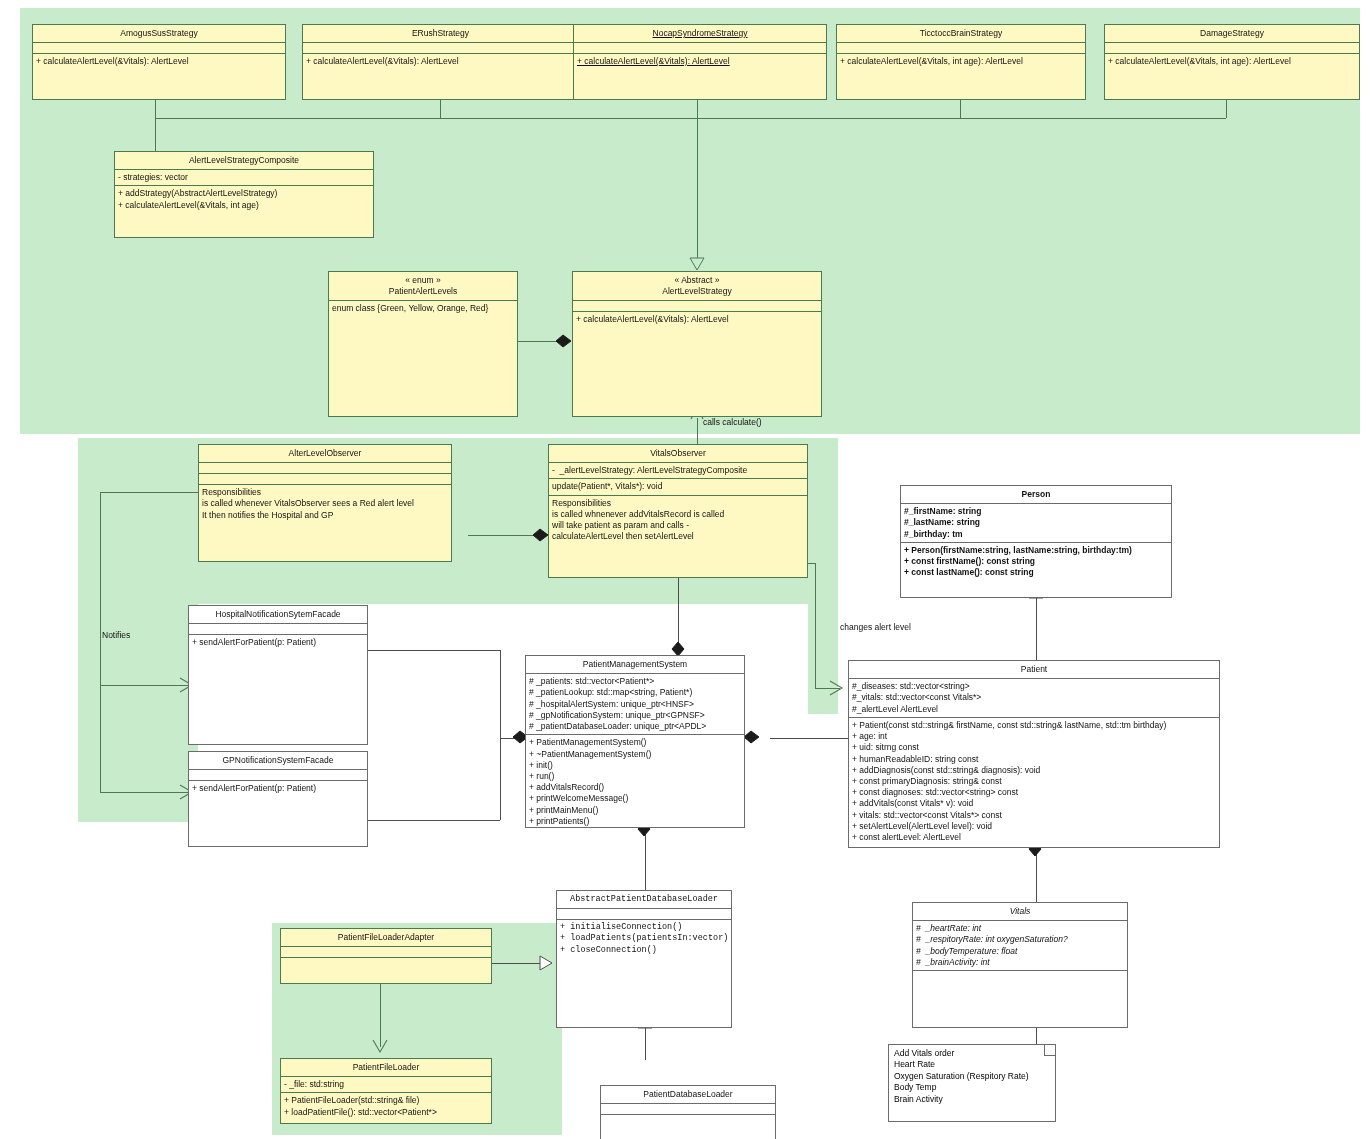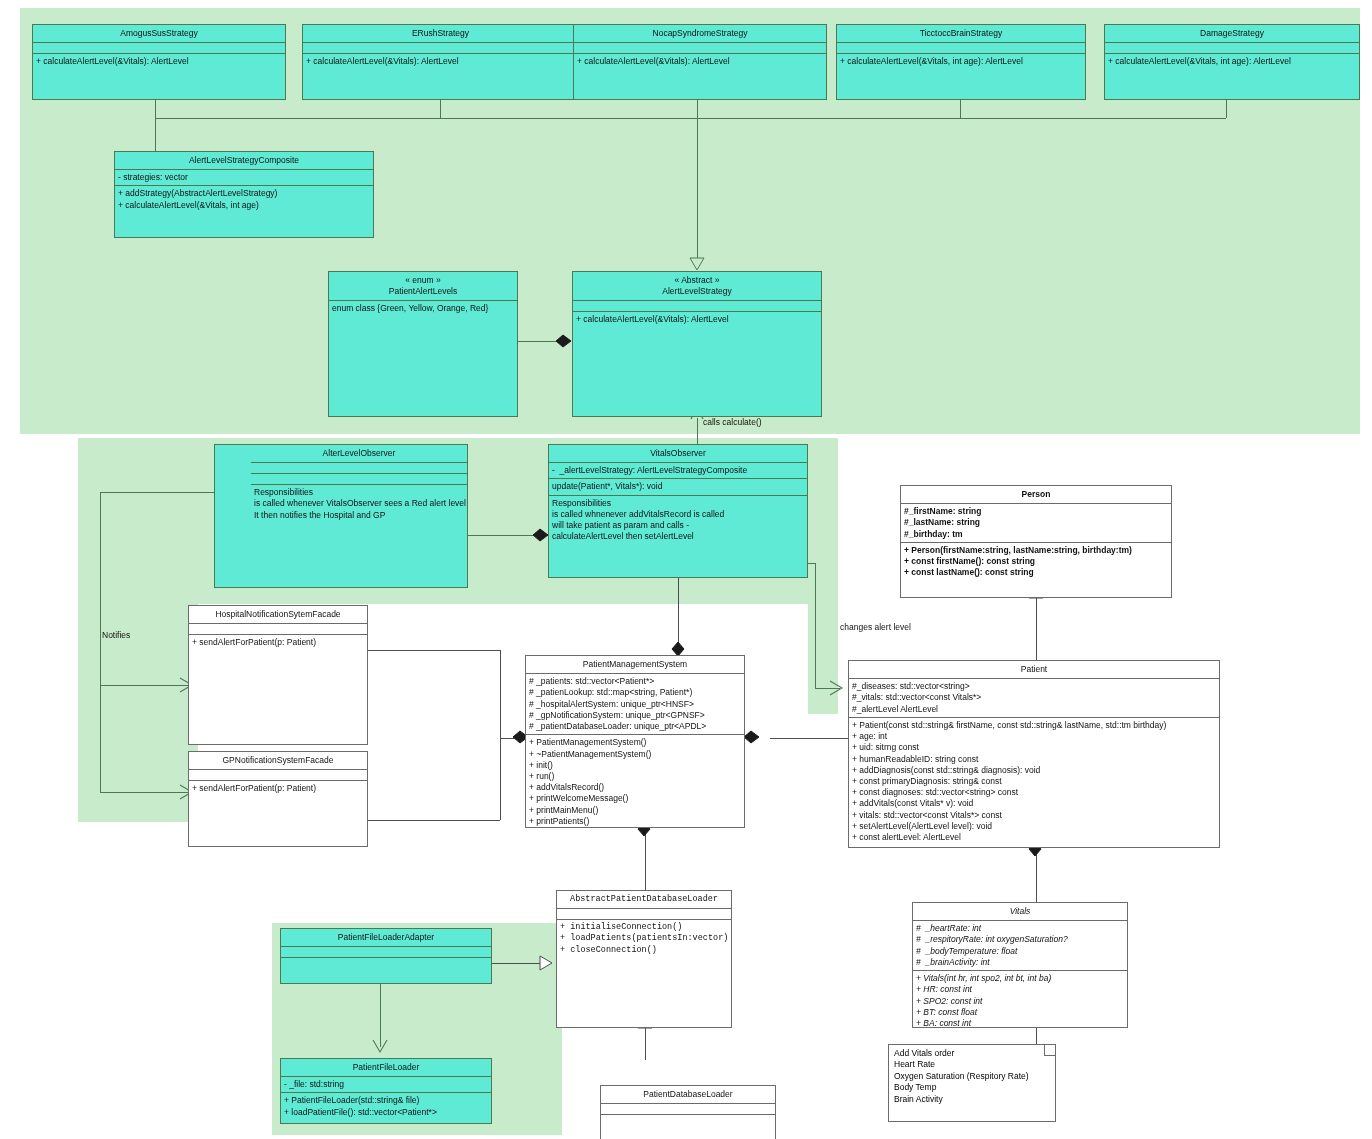--- a/index.html
+++ b/index.html
@@ -20,21 +20,21 @@
   
   .cls {
     position:absolute;
     border:1px solid #6b6b6b;
     background:#ffffff;
     font-size:8.5px;
     color:#111;
     line-height:1.32;
     overflow:hidden;
   }
-  .cls.green { background:#5eead4; border-color:#4c7a50; }
+  .cls.green { background:#fef9c3; border-color:#4c7a50; }
   .cls .name {
     text-align:center;
     padding:3px 2px 3px 2px;
     border-bottom:1px solid #6b6b6b;
     font-size:8.5px;
     white-space:pre-line;
   }
   .cls.green .name { border-bottom-color:#4c7a50; }
   .cls .comp {
     border-bottom:1px solid #6b6b6b;
@@ -204,21 +204,21 @@
   </div>
 
   <div class="cls green" style="left:302px; top:24px; width:277px; height:76px;">
     <div class="name">ERushStrategy</div>
     <div class="comp empty"></div>
     <div class="comp last">
       <div>+ calculateAlertLevel(&amp;Vitals): AlertLevel</div>
     </div>
   </div>
 
-  <div class="cls green" style="left:573px; top:24px; width:254px; height:76px;">
+  <div class="cls green" style="left:573px; top:24px; width:254px; height:76px;text-decoration:underline;">
     <div class="name">NocapSyndromeStrategy</div>
     <div class="comp empty"></div>
     <div class="comp last">
       <div>+ calculateAlertLevel(&amp;Vitals): AlertLevel</div>
     </div>
   </div>
 
   <div class="cls green" style="left:836px; top:24px; width:250px; height:76px;">
     <div class="name">TicctoccBrainStrategy</div>
     <div class="comp empty"></div>
@@ -256,21 +256,21 @@
 
   <div class="cls green" style="left:572px; top:271px; width:250px; height:146px;">
     <div class="name">« Abstract »
 AlertLevelStrategy</div>
     <div class="comp empty"></div>
     <div class="comp last">
       <div>+ calculateAlertLevel(&amp;Vitals): AlertLevel</div>
     </div>
   </div>
 
-  <div class="cls green" style="left:214px; top:444px; width:254px; height:144px;padding-left:36px;">
+  <div class="cls green" style="left:198px; top:444px; width:254px; height:118px;">
     <div class="name">AlterLevelObserver</div>
     <div class="comp empty"></div>
     <div class="comp empty"></div>
     <div class="comp last">
       <div>Responsibilities</div>
       <div>is called whenever VitalsObserver sees a Red alert level</div>
       <div>It then notifies the Hospital and GP</div>
     </div>
   </div>
 
@@ -397,27 +397,20 @@
   </div>
 
   <div class="cls" style="left:912px; top:902px; width:216px; height:126px;font-style:italic;">
     <div class="name">Vitals</div>
     <div class="comp">
       <div>#  _heartRate: int</div>
       <div>#  _respitoryRate: int oxygenSaturation?</div>
       <div>#  _bodyTemperature: float</div>
       <div>#  _brainActivity: int</div>
     </div>
-    <div class="comp last">
-      <div>+ Vitals(int hr, int spo2, int bt, int ba)</div>
-      <div>+ HR: const int</div>
-      <div>+ SPO2: const int</div>
-      <div>+ BT: const float</div>
-      <div>+ BA: const int</div>
-    </div>
   </div>
 
   <div class="note" style="left:888px; top:1044px; width:168px; height:78px;">
     <div class="fold"></div>
     <div>Add Vitals order</div>
     <div>Heart Rate</div>
     <div>Oxygen Saturation (Respitory Rate)</div>
     <div>Body Temp</div>
     <div>Brain Activity</div>
   </div>

